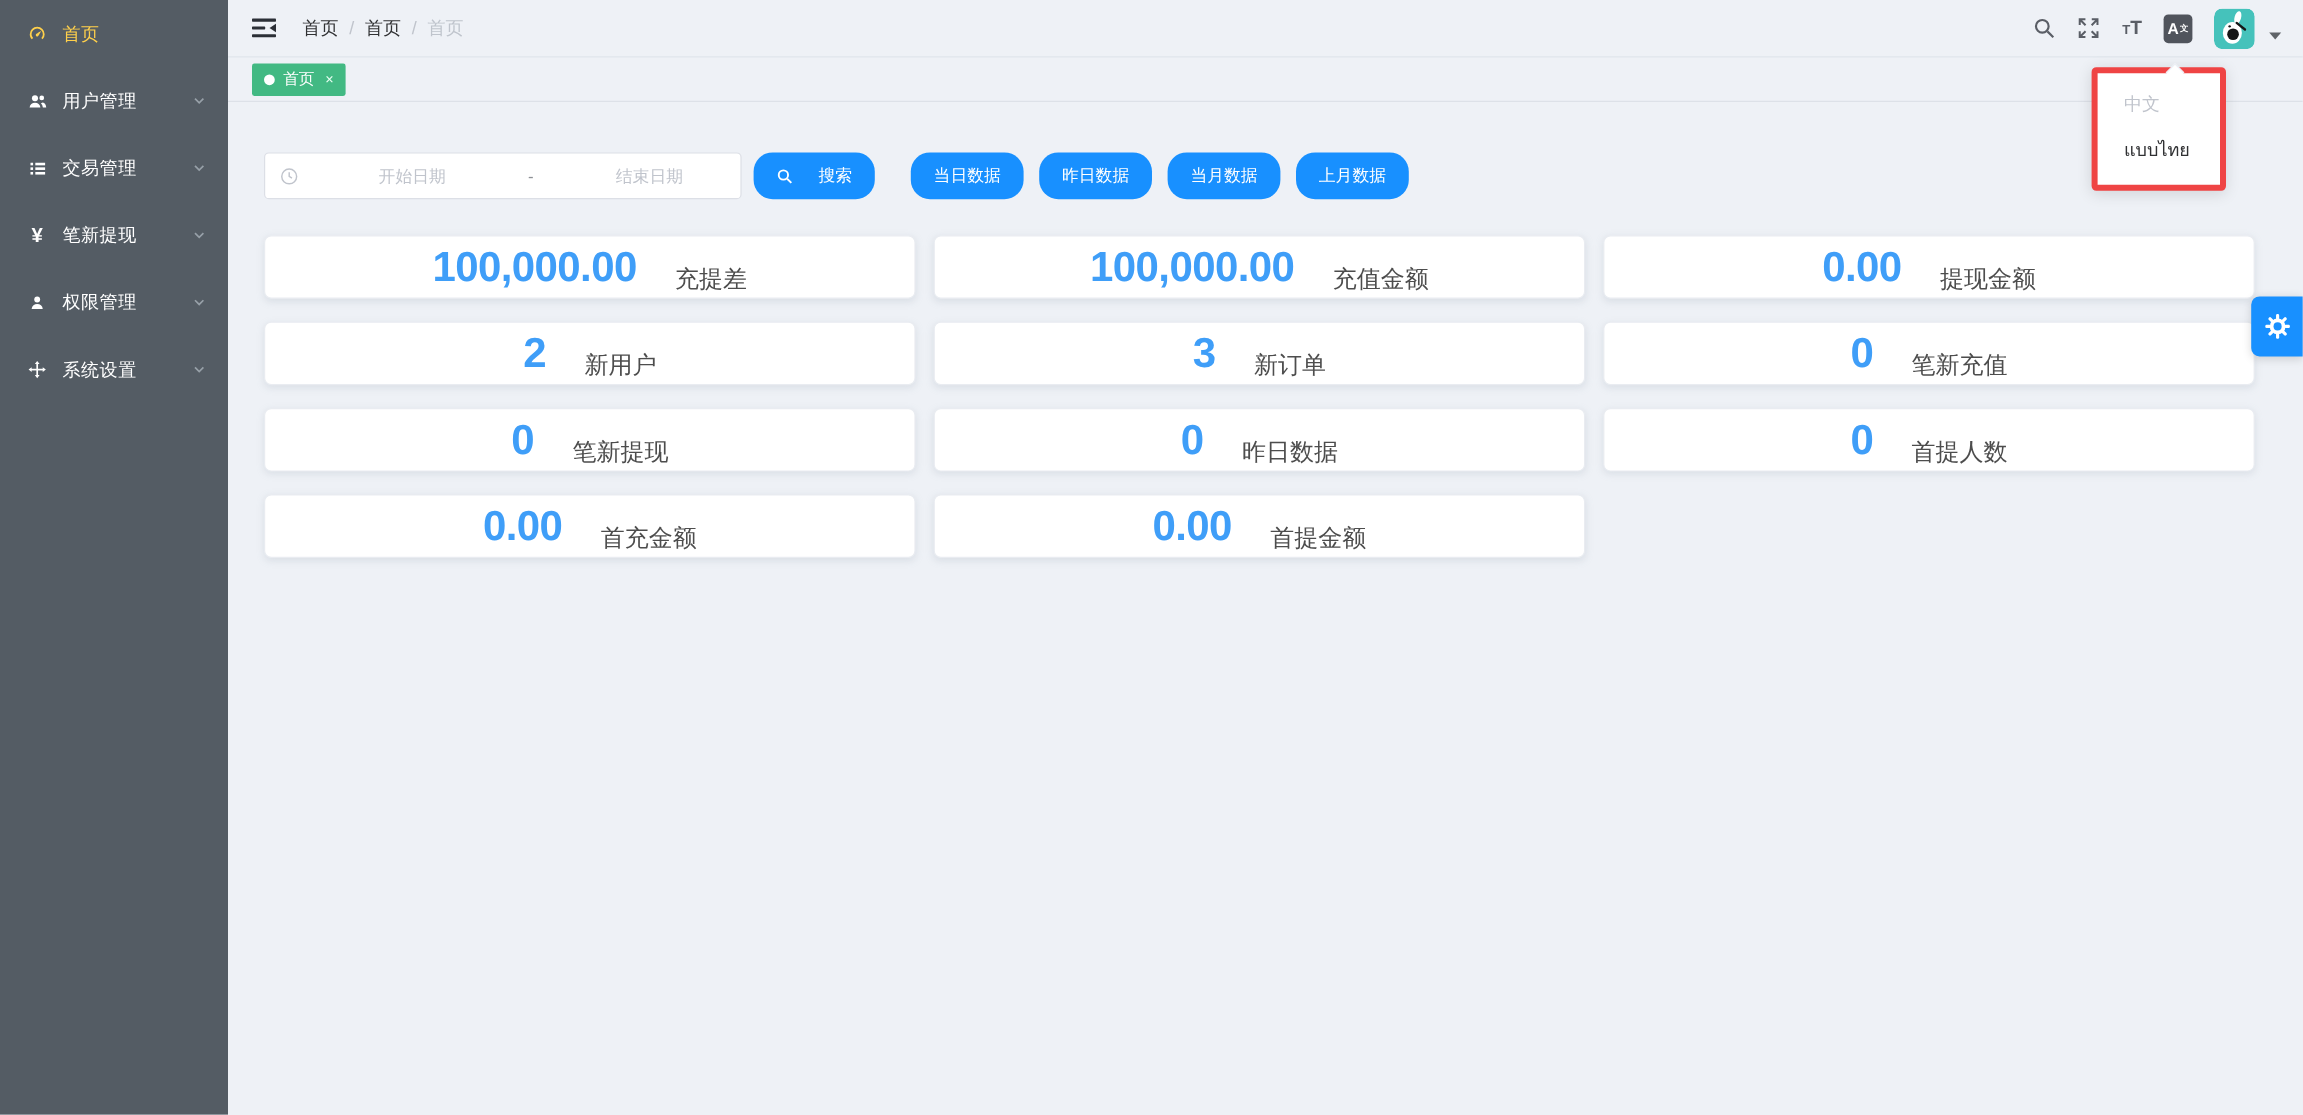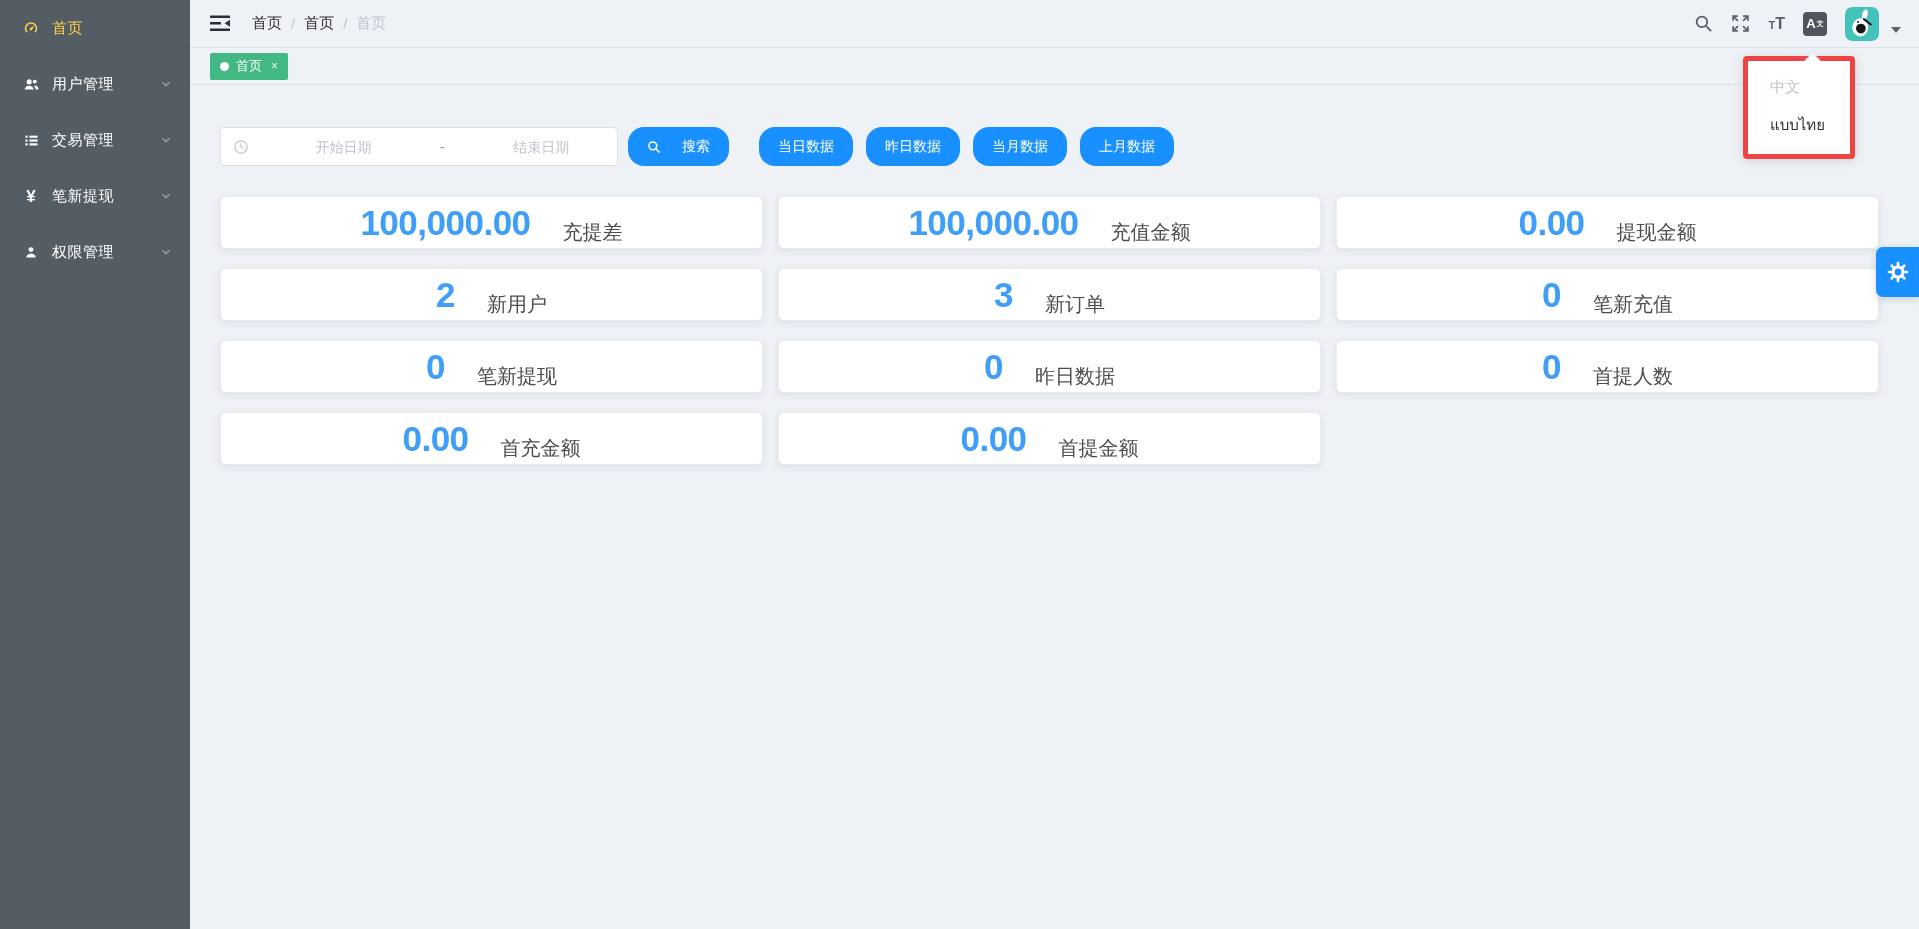--- a/index.html
+++ b/index.html
@@ -126,20 +126,35 @@
         </span>
       </div>
       <div class="side-item">
         <span class="s-icon">
           <svg width="14" height="15" viewBox="0 0 16 16" fill="currentColor">
             <circle cx="8" cy="4.7" r="2.8"></circle>
             <path d="M2.7 13.7c.3-3.1 2.6-4.7 5.3-4.7s5 1.6 5.3 4.7z"></path>
           </svg>
         </span>
         <span class="s-label">权限管理</span>
+        <span class="s-arrow">
+          <svg width="12" height="12" viewBox="0 0 12 12" fill="none" stroke="currentColor" stroke-width="1.4">
+            <path d="M2.5 4.2L6 7.7l3.5-3.5"></path>
+          </svg>
+        </span>
+      </div>
+      <div class="side-item">
+        <span class="s-icon">
+          <svg width="16" height="16" viewBox="0 0 16 16" fill="currentColor">
+            <path d="M8 0.8l2 2.6H6zM8 15.2l-2-2.6h4zM0.8 8l2.6-2v4zM15.2 8l-2.6 2V6z"></path>
+            <rect x="7.3" y="2.8" width="1.4" height="10.4"></rect>
+            <rect x="2.8" y="7.3" width="10.4" height="1.4"></rect>
+          </svg>
+        </span>
+        <span class="s-label">系统设置</span>
         <span class="s-arrow">
           <svg width="12" height="12" viewBox="0 0 12 12" fill="none" stroke="currentColor" stroke-width="1.4">
             <path d="M2.5 4.2L6 7.7l3.5-3.5"></path>
           </svg>
         </span>
       </div>
     </nav>
 </aside>
 
 <div class="main">

